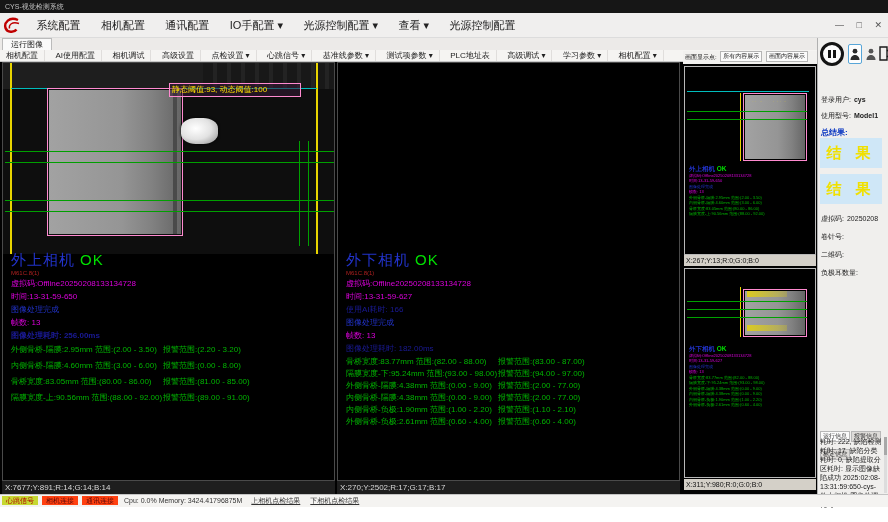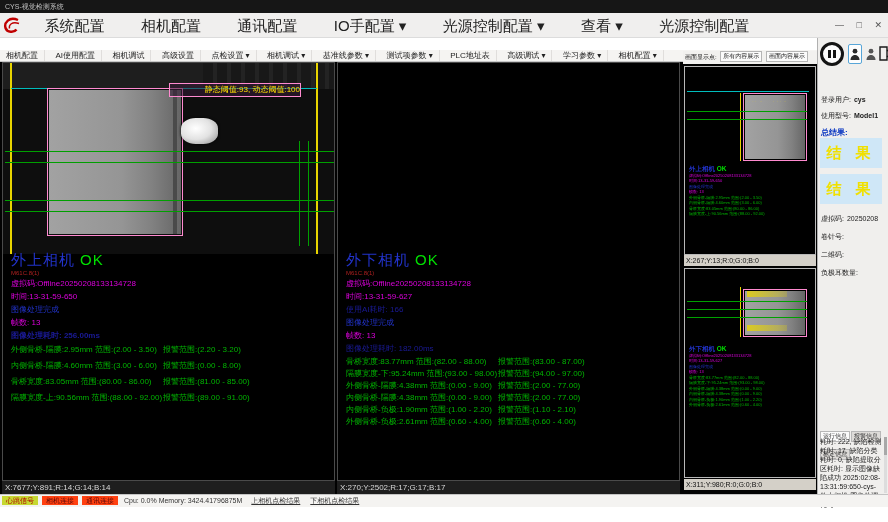--- a/index.html
+++ b/index.html
@@ -3,21 +3,21 @@
 <meta charset="utf-8">
 <style>
   html,body{margin:0;padding:0;background:#fff;}
   #root{position:relative;width:888px;height:522px;overflow:hidden;background:#fff;
         font-family:"Liberation Sans",sans-serif;-webkit-font-smoothing:antialiased;}
   .abs{position:absolute;}
   
   #titlebar{position:absolute;left:0;top:0;width:888px;height:13px;background:#161616;color:#c0c0c0;
             font-size:7px;line-height:13px;padding-left:5px;box-sizing:border-box;}
   #menubar{position:absolute;left:0;top:13px;width:888px;height:25px;background:#f0efee;border-bottom:1px solid #dcdcdc;box-sizing:border-box;}
-  .menu-item{position:relative;display:inline-block;font-size:15px;color:#222;margin:0 16px;line-height:25px;vertical-align:top;cursor:default;text-align:center;}
+  .menu-item{position:relative;display:inline-block;font-size:11px;color:#222;margin:0 8px;line-height:25px;vertical-align:top;cursor:default;text-align:center;}
   #logo{position:absolute;left:3px;top:3px;width:18px;height:18px;}
   #win-controls{position:absolute;right:6px;top:0;height:25px;line-height:25px;color:#555;font-size:9px;}
   #win-controls span{margin-left:10px;}
   #tabstrip{position:absolute;left:0;top:38px;width:817px;height:12px;background:#eceae8;}
   #view-tab{position:absolute;left:2px;top:0;height:12px;padding:0 8px;background:#fafafa;border:1px solid #bbb;border-bottom:none;
             font-size:8px;line-height:12px;color:#222;box-sizing:border-box;}
   #toolbar{position:absolute;left:0;top:50px;width:817px;height:12px;background:#f5f4f2;border-bottom:1px solid #c8c8c8;box-sizing:border-box;}
   .tool-item{display:inline-block;font-size:8px;color:#222;line-height:11px;padding:0 6px;border-right:1px solid #e0dedc;vertical-align:top;}
   
   #main{position:absolute;left:0;top:62px;width:817px;height:432px;background:#020202;}
@@ -34,21 +34,21 @@
   .yv{position:absolute;width:2px;background:#e8d400;}
   .cyh{position:absolute;height:1px;background:#00bdbd;}
   .pinkrect{position:absolute;border:1px solid #ff8ad0;box-sizing:border-box;}
   .orangerect{position:absolute;border:1px solid #b5662a;box-sizing:border-box;}
   
   .cam-title{position:absolute;left:8px;font-weight:normal;font-size:15px;letter-spacing:1px;}
   .t-name{color:#2233cc;}
   .t-ok{color:#00e000;margin-left:5px;}
   .plc{position:absolute;left:8px;font-size:6px;color:#b02020;}
   .iline{position:absolute;left:8px;font-size:8px;white-space:nowrap;}
-  .mag{color:#dd00dd;} .blu{color:#2233cc;} .dim{color:#1a1a96;} .grn{color:#00b400;} .yel{color:#ffe000;text-align:right;}
+  .mag{color:#dd00dd;} .blu{color:#2233cc;} .dim{color:#1a1a96;} .grn{color:#00b400;} .yel{color:#ffe000;}
   .mrow{position:absolute;left:8px;right:0;font-size:8px;color:#00b400;white-space:nowrap;}
   .mrow .alarm{position:absolute;left:152px;}
   
   #thumb-header{position:absolute;left:683px;top:51px;width:134px;height:13px;background:#f2f1ef;font-size:6px;color:#222;line-height:13px;box-sizing:border-box;padding-left:2px;}
   .th-tab{display:inline-block;border:1px solid #b5b5b5;background:#fbfbfb;padding:0 2px;line-height:9px;margin-left:2px;vertical-align:1px;}
   .thumb{position:absolute;left:684px;width:132px;background:#000;border:1px solid #b8b8b8;box-sizing:border-box;overflow:hidden;}
   #thumb1{top:66px;height:189px;}
   #thumb2{top:268px;height:210px;}
   .thumb-status{position:absolute;left:684px;width:132px;height:11px;background:#d4d0c8;color:#111;font-size:7px;line-height:11px;padding-left:2px;box-sizing:border-box;}
   #tstatus1{top:255px;} #tstatus2{top:479px;}
@@ -104,28 +104,31 @@
     <span class="menu-item">光源控制配置 ▾</span>
     <span class="menu-item">查看 ▾</span>
     <span class="menu-item">光源控制配置</span>
     <span id="win-controls">
       <span>—</span>
       <span>□</span>
       <span>✕</span>
     </span>
   </div>
 
+  <div id="tabstrip">
+    <div id="view-tab">运行图像</div>
+  </div>
 
   <div id="toolbar">
     <span class="tool-item">相机配置</span>
     <span class="tool-item">AI使用配置</span>
     <span class="tool-item">相机调试</span>
     <span class="tool-item">高级设置</span>
     <span class="tool-item">点检设置 ▾</span>
-    <span class="tool-item">相机调试 ▾</span>
+    <span class="tool-item">心跳信号 ▾</span>
     <span class="tool-item">基准线参数 ▾</span>
     <span class="tool-item">测试项参数 ▾</span>
     <span class="tool-item">PLC地址表</span>
     <span class="tool-item">高级调试 ▾</span>
     <span class="tool-item">学习参数 ▾</span>
     <span class="tool-item">相机配置 ▾</span>
   </div>
 
   <div id="main">
 

